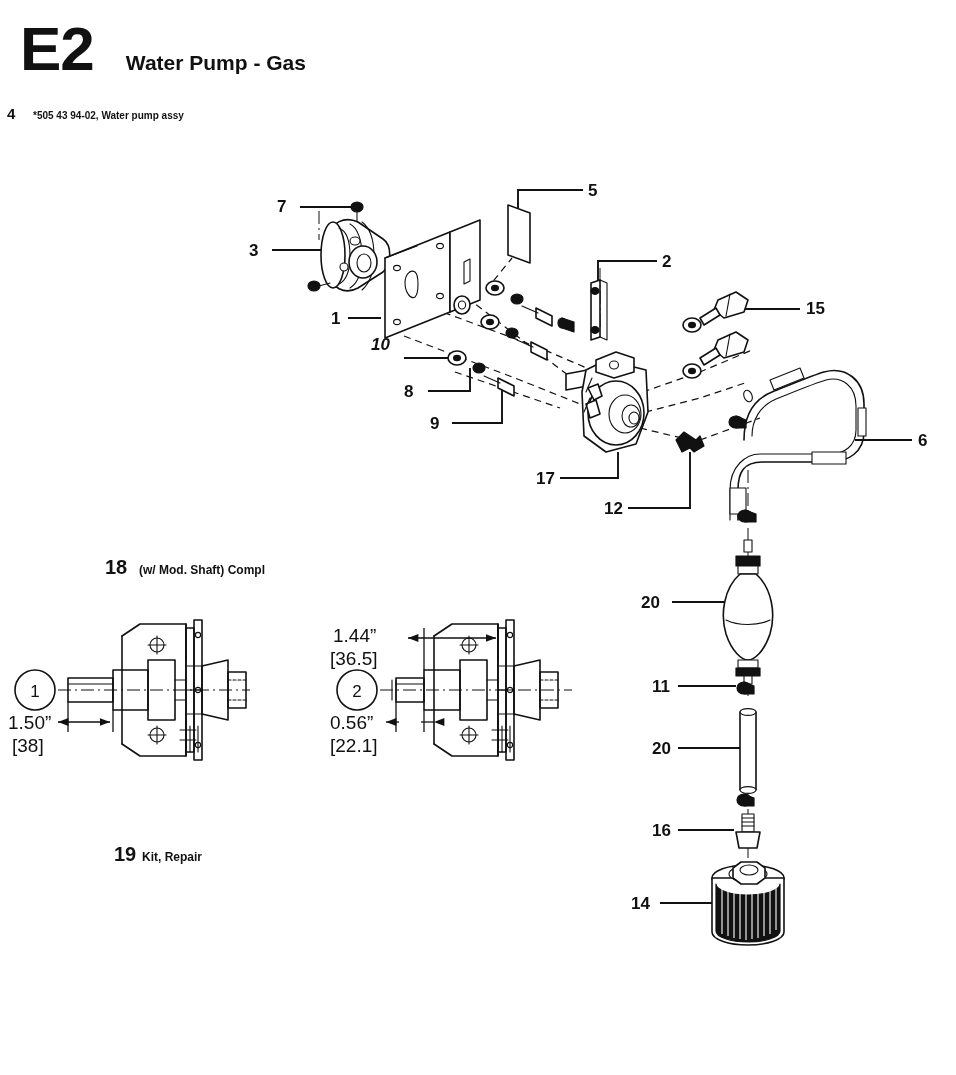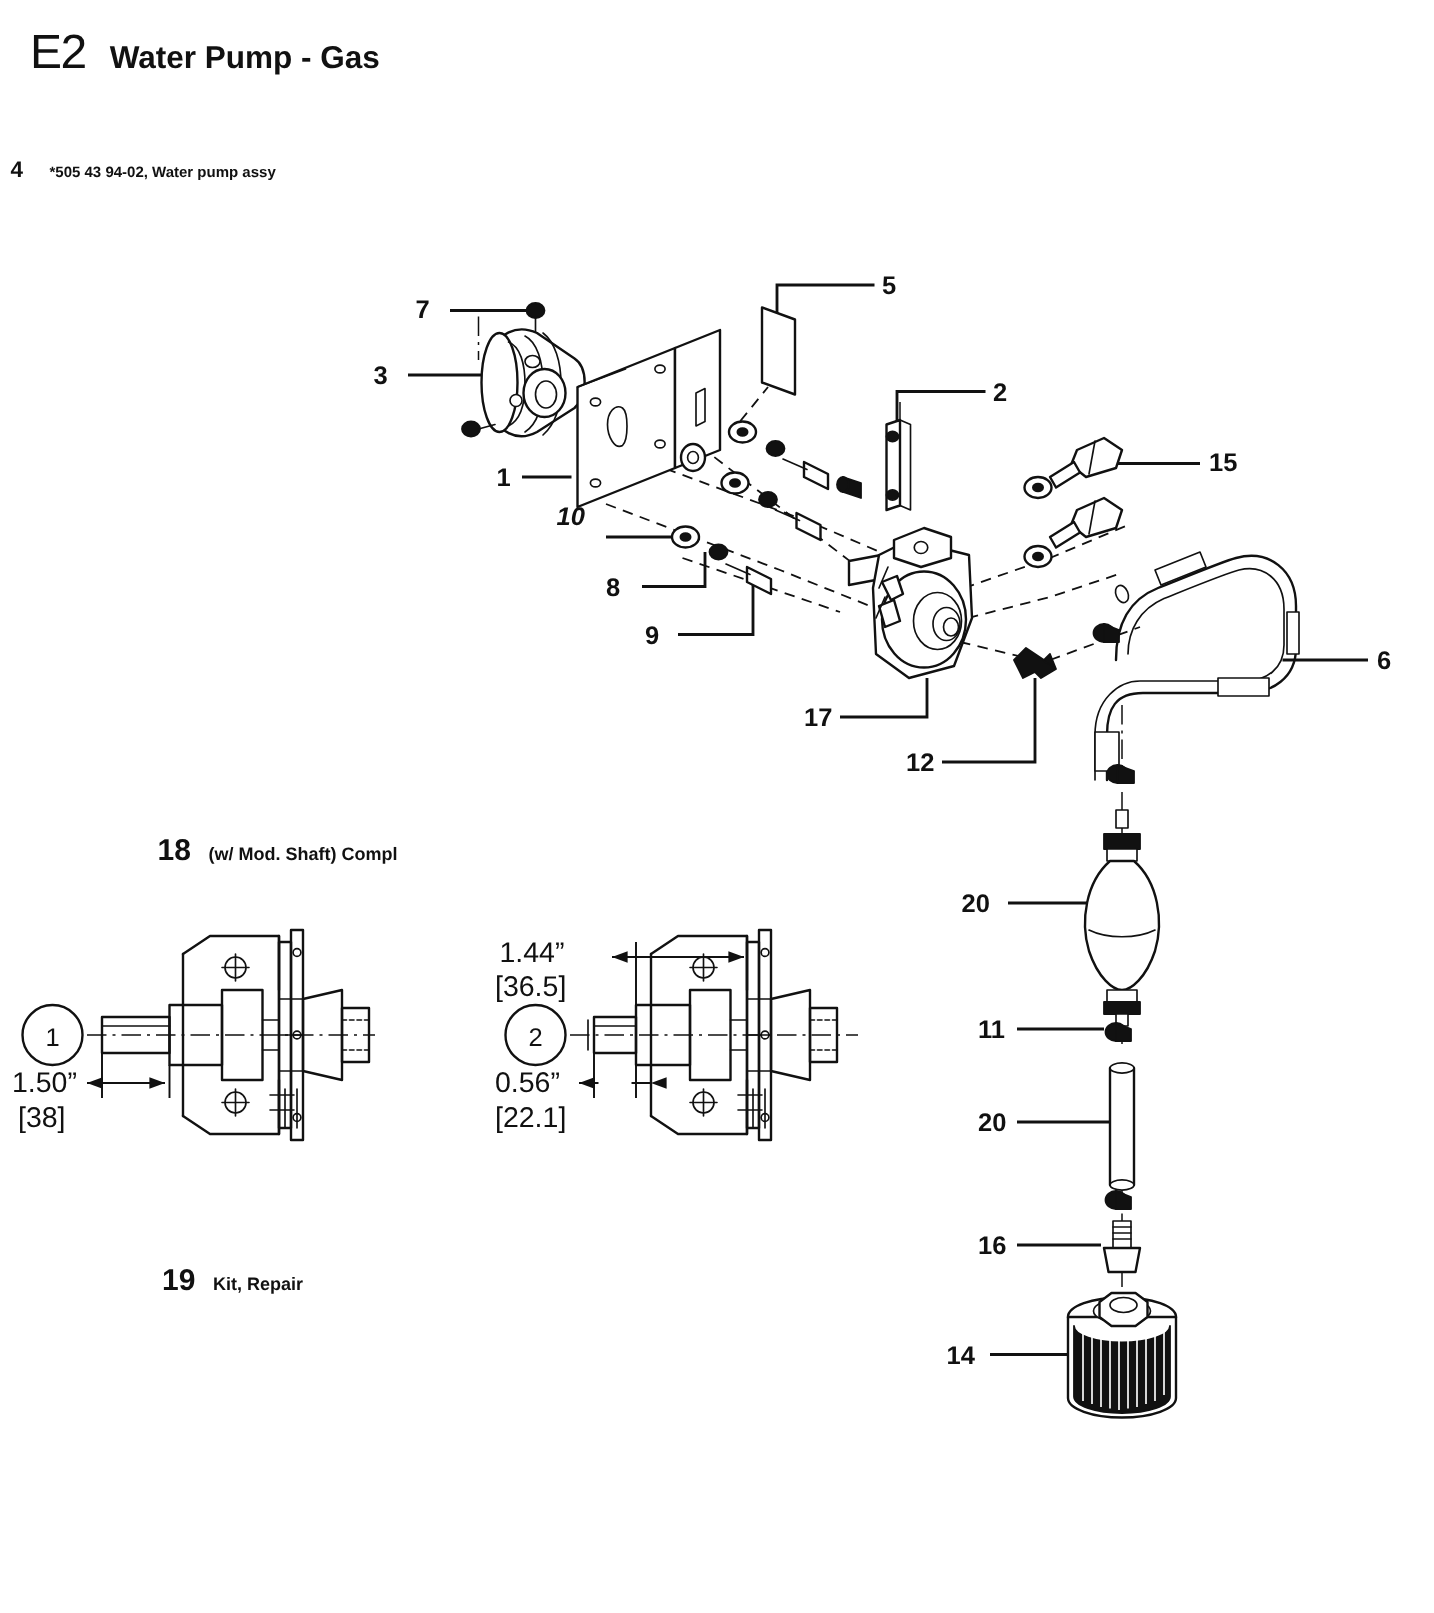--- a/index.html
+++ b/index.html
@@ -2,33 +2,33 @@
 <html><head>
 <meta charset="utf-8">
 <style>
   html,body{margin:0;padding:0;background:#ffffff;}
   body{width:956px;height:1075px;position:relative;overflow:hidden;
        font-family:"Liberation Sans",sans-serif;color:#111111;}
   .page{position:absolute;inset:0;width:956px;height:1075px;}
 
   
   #header{position:absolute;left:20px;top:18px;display:flex;align-items:baseline;}
-  #sec-code{font-size:32px;font-weight:normal;letter-spacing:-1px;line-height:1;}
-  #sec-title{font-size:21px;font-weight:bold;margin-left:16px;line-height:1;}
+  #sec-code{font-size:62px;font-weight:bold;letter-spacing:-1px;line-height:1;}
+  #sec-title{font-size:21px;font-weight:bold;margin-left:32px;line-height:1;}
 
   #assy-line{position:absolute;left:7px;top:105px;display:flex;align-items:baseline;}
   #assy-num{font-size:15px;font-weight:bold;width:26px;}
   #assy-desc{font-size:10px;font-weight:bold;}
 
   
   .sub-head{position:absolute;display:flex;align-items:baseline;}
   .sub-head .n{font-size:20px;font-weight:bold;width:34px;}
   .sub-head .t{font-size:12px;font-weight:bold;}
   #head18{left:105px;top:556px;}
-  #head19{left:108px;top:843px;}
+  #head19{left:108px;top:843px;text-align:center;}
 
   
   .callout{position:absolute;font-size:17px;font-weight:bold;line-height:1;
            white-space:nowrap;}
 
   
   .dim{position:absolute;font-size:19px;line-height:1.18;white-space:nowrap;}
 
   
   #art{position:absolute;left:0;top:0;width:956px;height:1075px;}

